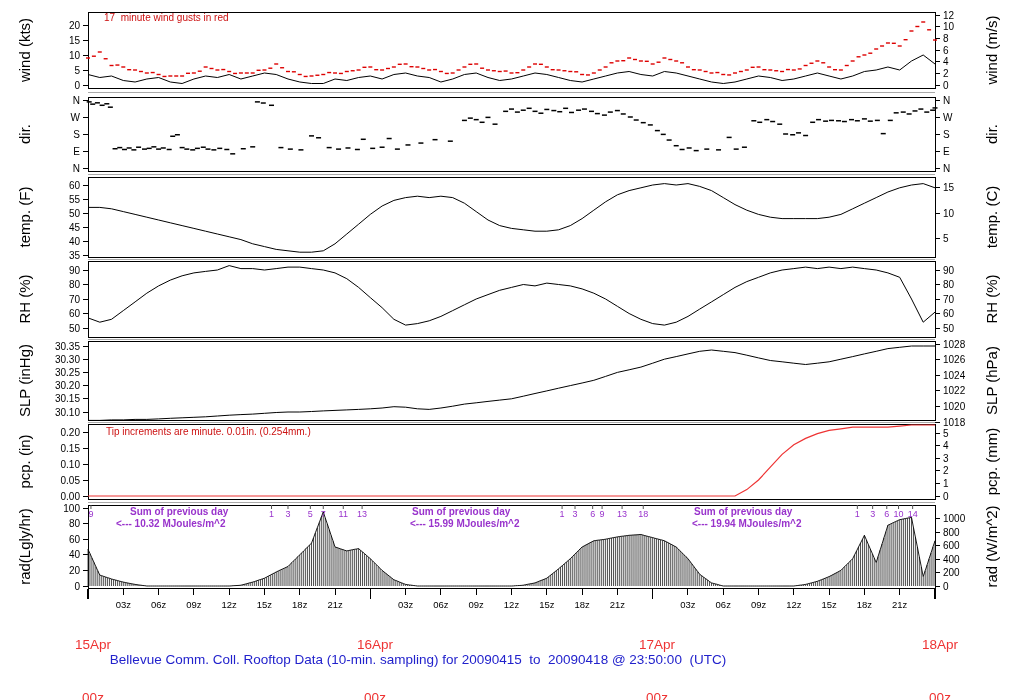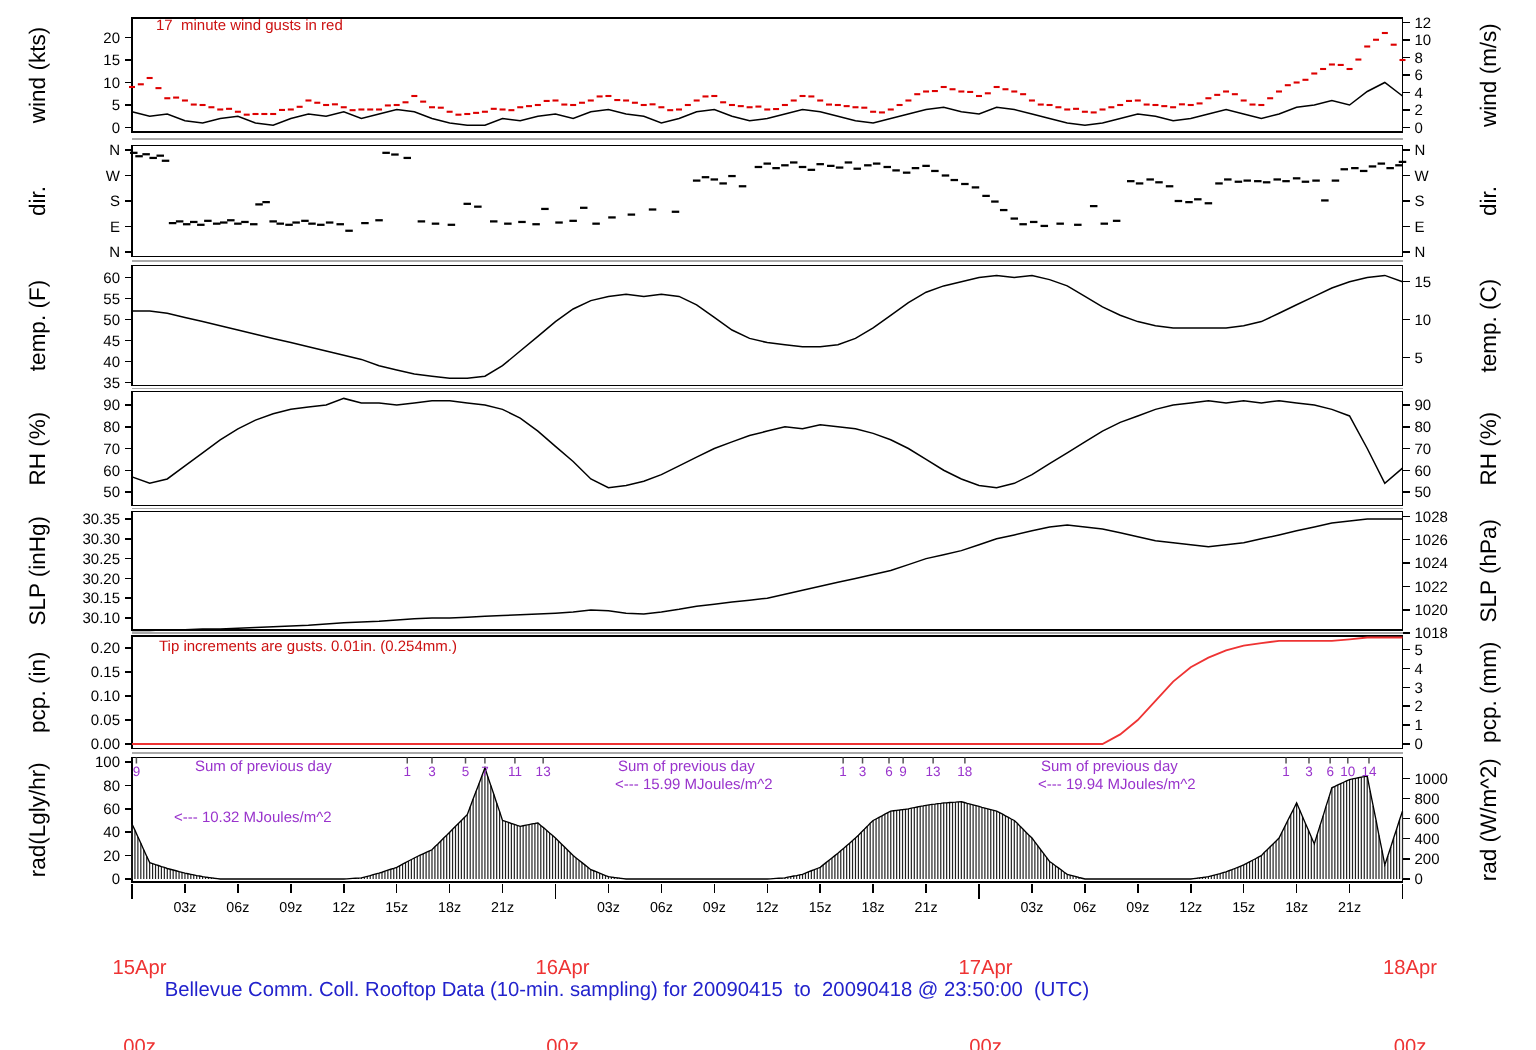--- a/index.html
+++ b/index.html
@@ -2,21 +2,21 @@
 <html><head>
 <meta charset="utf-8">
 <style>
   html,body{margin:0;padding:0;background:#fff;}
   .stage{position:relative;width:1024px;height:700px;background:#fff;overflow:hidden;
          font-family:"Liberation Sans",sans-serif;}
   #chart{position:absolute;left:0;top:0;}
   #chart text{font-family:"Liberation Sans",sans-serif;}
   .note{position:absolute;font-size:10px;line-height:1.1;white-space:pre;}
   .red{color:#cc1111;}
-  .purple{color:#9933cc;}
+  .purple{color:#9933cc;font-weight:bold;}
   .day{position:absolute;color:#ee3333;font-size:13.5px;line-height:1.3;text-align:center;
        transform:translateX(-50%);white-space:pre;}
   #title{position:absolute;left:0;top:652px;width:836px;text-align:center;color:#2222cc;
          font-size:13.5px;white-space:pre;}
 </style>
 </head>
 <body>
 
 <div class="stage">
   <svg id="chart" width="1024" height="700">
@@ -888,24 +888,24 @@
         <text x="829.125" y="608" text-anchor="middle" font-size="9.5" fill="#000">15z</text>
         <line x1="864.4166666666666" y1="589" x2="864.4166666666666" y2="595" stroke="#000" stroke-width="1" shape-rendering="crispEdges"></line>
         <text x="864.4166666666666" y="608" text-anchor="middle" font-size="9.5" fill="#000">18z</text>
         <line x1="899.7083333333334" y1="589" x2="899.7083333333334" y2="595" stroke="#000" stroke-width="1" shape-rendering="crispEdges"></line>
         <text x="899.7083333333334" y="608" text-anchor="middle" font-size="9.5" fill="#000">21z</text>
         <line x1="935" y1="589" x2="935" y2="599" stroke="#000" stroke-width="1.2" shape-rendering="crispEdges"></line>
       </g>
     </svg>
 
   <div class="note red" style="left:104px;top:12px">17  minute wind gusts in red</div>
-  <div class="note red" style="left:106px;top:426px">Tip increments are gusts. 0.01in. (0.254mm.)</div>
+  <div class="note red" style="left:106px;top:426px">Tip increments are minute. 0.01in. (0.254mm.)</div>
 
   <div class="note purple" style="left:130px;top:506px">Sum of previous day</div>
-  <div class="note purple" style="left:116px;top:540px">&lt;--- 10.32 MJoules/m^2</div>
+  <div class="note purple" style="left:116px;top:518px">&lt;--- 10.32 MJoules/m^2</div>
   <div class="note purple" style="left:412px;top:506px">Sum of previous day</div>
   <div class="note purple" style="left:410px;top:518px">&lt;--- 15.99 MJoules/m^2</div>
   <div class="note purple" style="left:694px;top:506px">Sum of previous day</div>
   <div class="note purple" style="left:692px;top:518px">&lt;--- 19.94 MJoules/m^2</div>
 
   <div class="day" style="left:93px;top:601px">
     <div>15Apr</div>
     <div>00z</div>
   </div>
   <div class="day" style="left:375px;top:601px">

